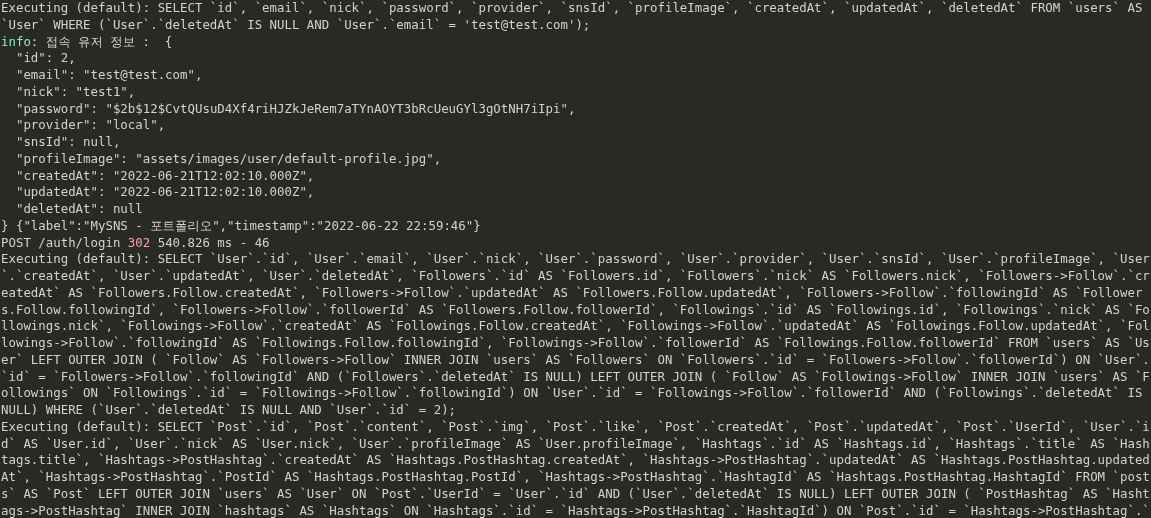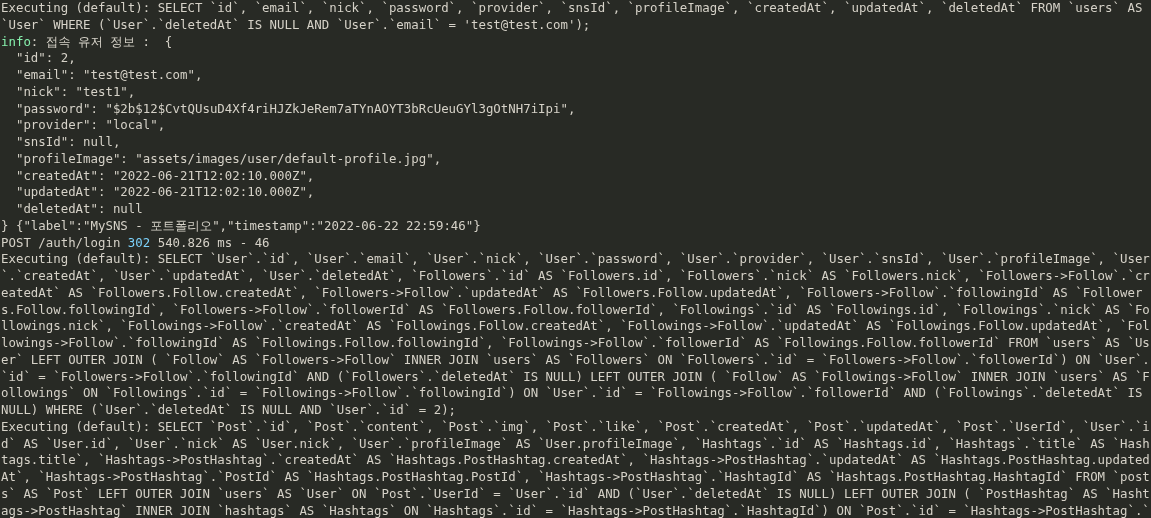--- a/index.html
+++ b/index.html
@@ -32,21 +32,21 @@
     padding: 0 0 0 1px;
     margin: 0;
   }
   .line {
     white-space: pre-wrap;
     word-break: break-all;
     overflow-wrap: anywhere;
     min-height: 16.75px;
   }
   .tok-info   { color: #86efac; }
-  .tok-status { color: #7dd3fc; }
+  .tok-status { color: #fca5a5; }
   .tok-plain  { color: #d6d2c8; }
 </style>
 </head>
 <body>
 
 <div id="terminal" style="background: rgb(40, 42, 37); color: rgb(214, 210, 200); font-size: 12.4px; line-height: 16.75px;">
   <div id="log"><div class="line"><span class="tok-plain">Executing (default): SELECT `id`, `email`, `nick`, `password`, `provider`, `snsId`, `profileImage`, `createdAt`, `updatedAt`, `deletedAt` FROM `users` AS `User` WHERE (`User`.`deletedAt` IS NULL AND `User`.`email` = 'test@test.com');</span></div><div class="line"><span class="tok-info">info</span><span class="tok-plain">: 접속 유저 정보 :  {</span></div><div class="line"><span class="tok-plain">  "id": 2,</span></div><div class="line"><span class="tok-plain">  "email": "test@test.com",</span></div><div class="line"><span class="tok-plain">  "nick": "test1",</span></div><div class="line"><span class="tok-plain">  "password": "$2b$12$CvtQUsuD4Xf4riHJZkJeRem7aTYnAOYT3bRcUeuGYl3gOtNH7iIpi",</span></div><div class="line"><span class="tok-plain">  "provider": "local",</span></div><div class="line"><span class="tok-plain">  "snsId": null,</span></div><div class="line"><span class="tok-plain">  "profileImage": "assets/images/user/default-profile.jpg",</span></div><div class="line"><span class="tok-plain">  "createdAt": "2022-06-21T12:02:10.000Z",</span></div><div class="line"><span class="tok-plain">  "updatedAt": "2022-06-21T12:02:10.000Z",</span></div><div class="line"><span class="tok-plain">  "deletedAt": null</span></div><div class="line"><span class="tok-plain">} {"label":"MySNS - 포트폴리오","timestamp":"2022-06-22 22:59:46"}</span></div><div class="line"><span class="tok-plain">POST /auth/login </span><span class="tok-status">302</span><span class="tok-plain"> 540.826 ms - 46</span></div><div class="line"><span class="tok-plain">Executing (default): SELECT `User`.`id`, `User`.`email`, `User`.`nick`, `User`.`password`, `User`.`provider`, `User`.`snsId`, `User`.`profileImage`, `User`.`createdAt`, `User`.`updatedAt`, `User`.`deletedAt`, `Followers`.`id` AS `Followers.id`, `Followers`.`nick` AS `Followers.nick`, `Followers-&gt;Follow`.`createdAt` AS `Followers.Follow.createdAt`, `Followers-&gt;Follow`.`updatedAt` AS `Followers.Follow.updatedAt`, `Followers-&gt;Follow`.`followingId` AS `Followers.Follow.followingId`, `Followers-&gt;Follow`.`followerId` AS `Followers.Follow.followerId`, `Followings`.`id` AS `Followings.id`, `Followings`.`nick` AS `Followings.nick`, `Followings-&gt;Follow`.`createdAt` AS `Followings.Follow.createdAt`, `Followings-&gt;Follow`.`updatedAt` AS `Followings.Follow.updatedAt`, `Followings-&gt;Follow`.`followingId` AS `Followings.Follow.followingId`, `Followings-&gt;Follow`.`followerId` AS `Followings.Follow.followerId` FROM `users` AS `User` LEFT OUTER JOIN ( `Follow` AS `Followers-&gt;Follow` INNER JOIN `users` AS `Followers` ON `Followers`.`id` = `Followers-&gt;Follow`.`followerId`) ON `User`.`id` = `Followers-&gt;Follow`.`followingId` AND (`Followers`.`deletedAt` IS NULL) LEFT OUTER JOIN ( `Follow` AS `Followings-&gt;Follow` INNER JOIN `users` AS `Followings` ON `Followings`.`id` = `Followings-&gt;Follow`.`followingId`) ON `User`.`id` = `Followings-&gt;Follow`.`followerId` AND (`Followings`.`deletedAt` IS NULL) WHERE (`User`.`deletedAt` IS NULL AND `User`.`id` = 2);</span></div><div class="line"><span class="tok-plain">Executing (default): SELECT `Post`.`id`, `Post`.`content`, `Post`.`img`, `Post`.`like`, `Post`.`createdAt`, `Post`.`updatedAt`, `Post`.`UserId`, `User`.`id` AS `User.id`, `User`.`nick` AS `User.nick`, `User`.`profileImage` AS `User.profileImage`, `Hashtags`.`id` AS `Hashtags.id`, `Hashtags`.`title` AS `Hashtags.title`, `Hashtags-&gt;PostHashtag`.`createdAt` AS `Hashtags.PostHashtag.createdAt`, `Hashtags-&gt;PostHashtag`.`updatedAt` AS `Hashtags.PostHashtag.updatedAt`, `Hashtags-&gt;PostHashtag`.`PostId` AS `Hashtags.PostHashtag.PostId`, `Hashtags-&gt;PostHashtag`.`HashtagId` AS `Hashtags.PostHashtag.HashtagId` FROM `posts` AS `Post` LEFT OUTER JOIN `users` AS `User` ON `Post`.`UserId` = `User`.`id` AND (`User`.`deletedAt` IS NULL) LEFT OUTER JOIN ( `PostHashtag` AS `Hashtags-&gt;PostHashtag` INNER JOIN `hashtags` AS `Hashtags` ON `Hashtags`.`id` = `Hashtags-&gt;PostHashtag`.`HashtagId`) ON `Post`.`id` = `Hashtags-&gt;PostHashtag`.`PostId` ORDER BY `Post`.`createdAt` DESC;</span></div></div>
 </div>
 
 </body></html>

